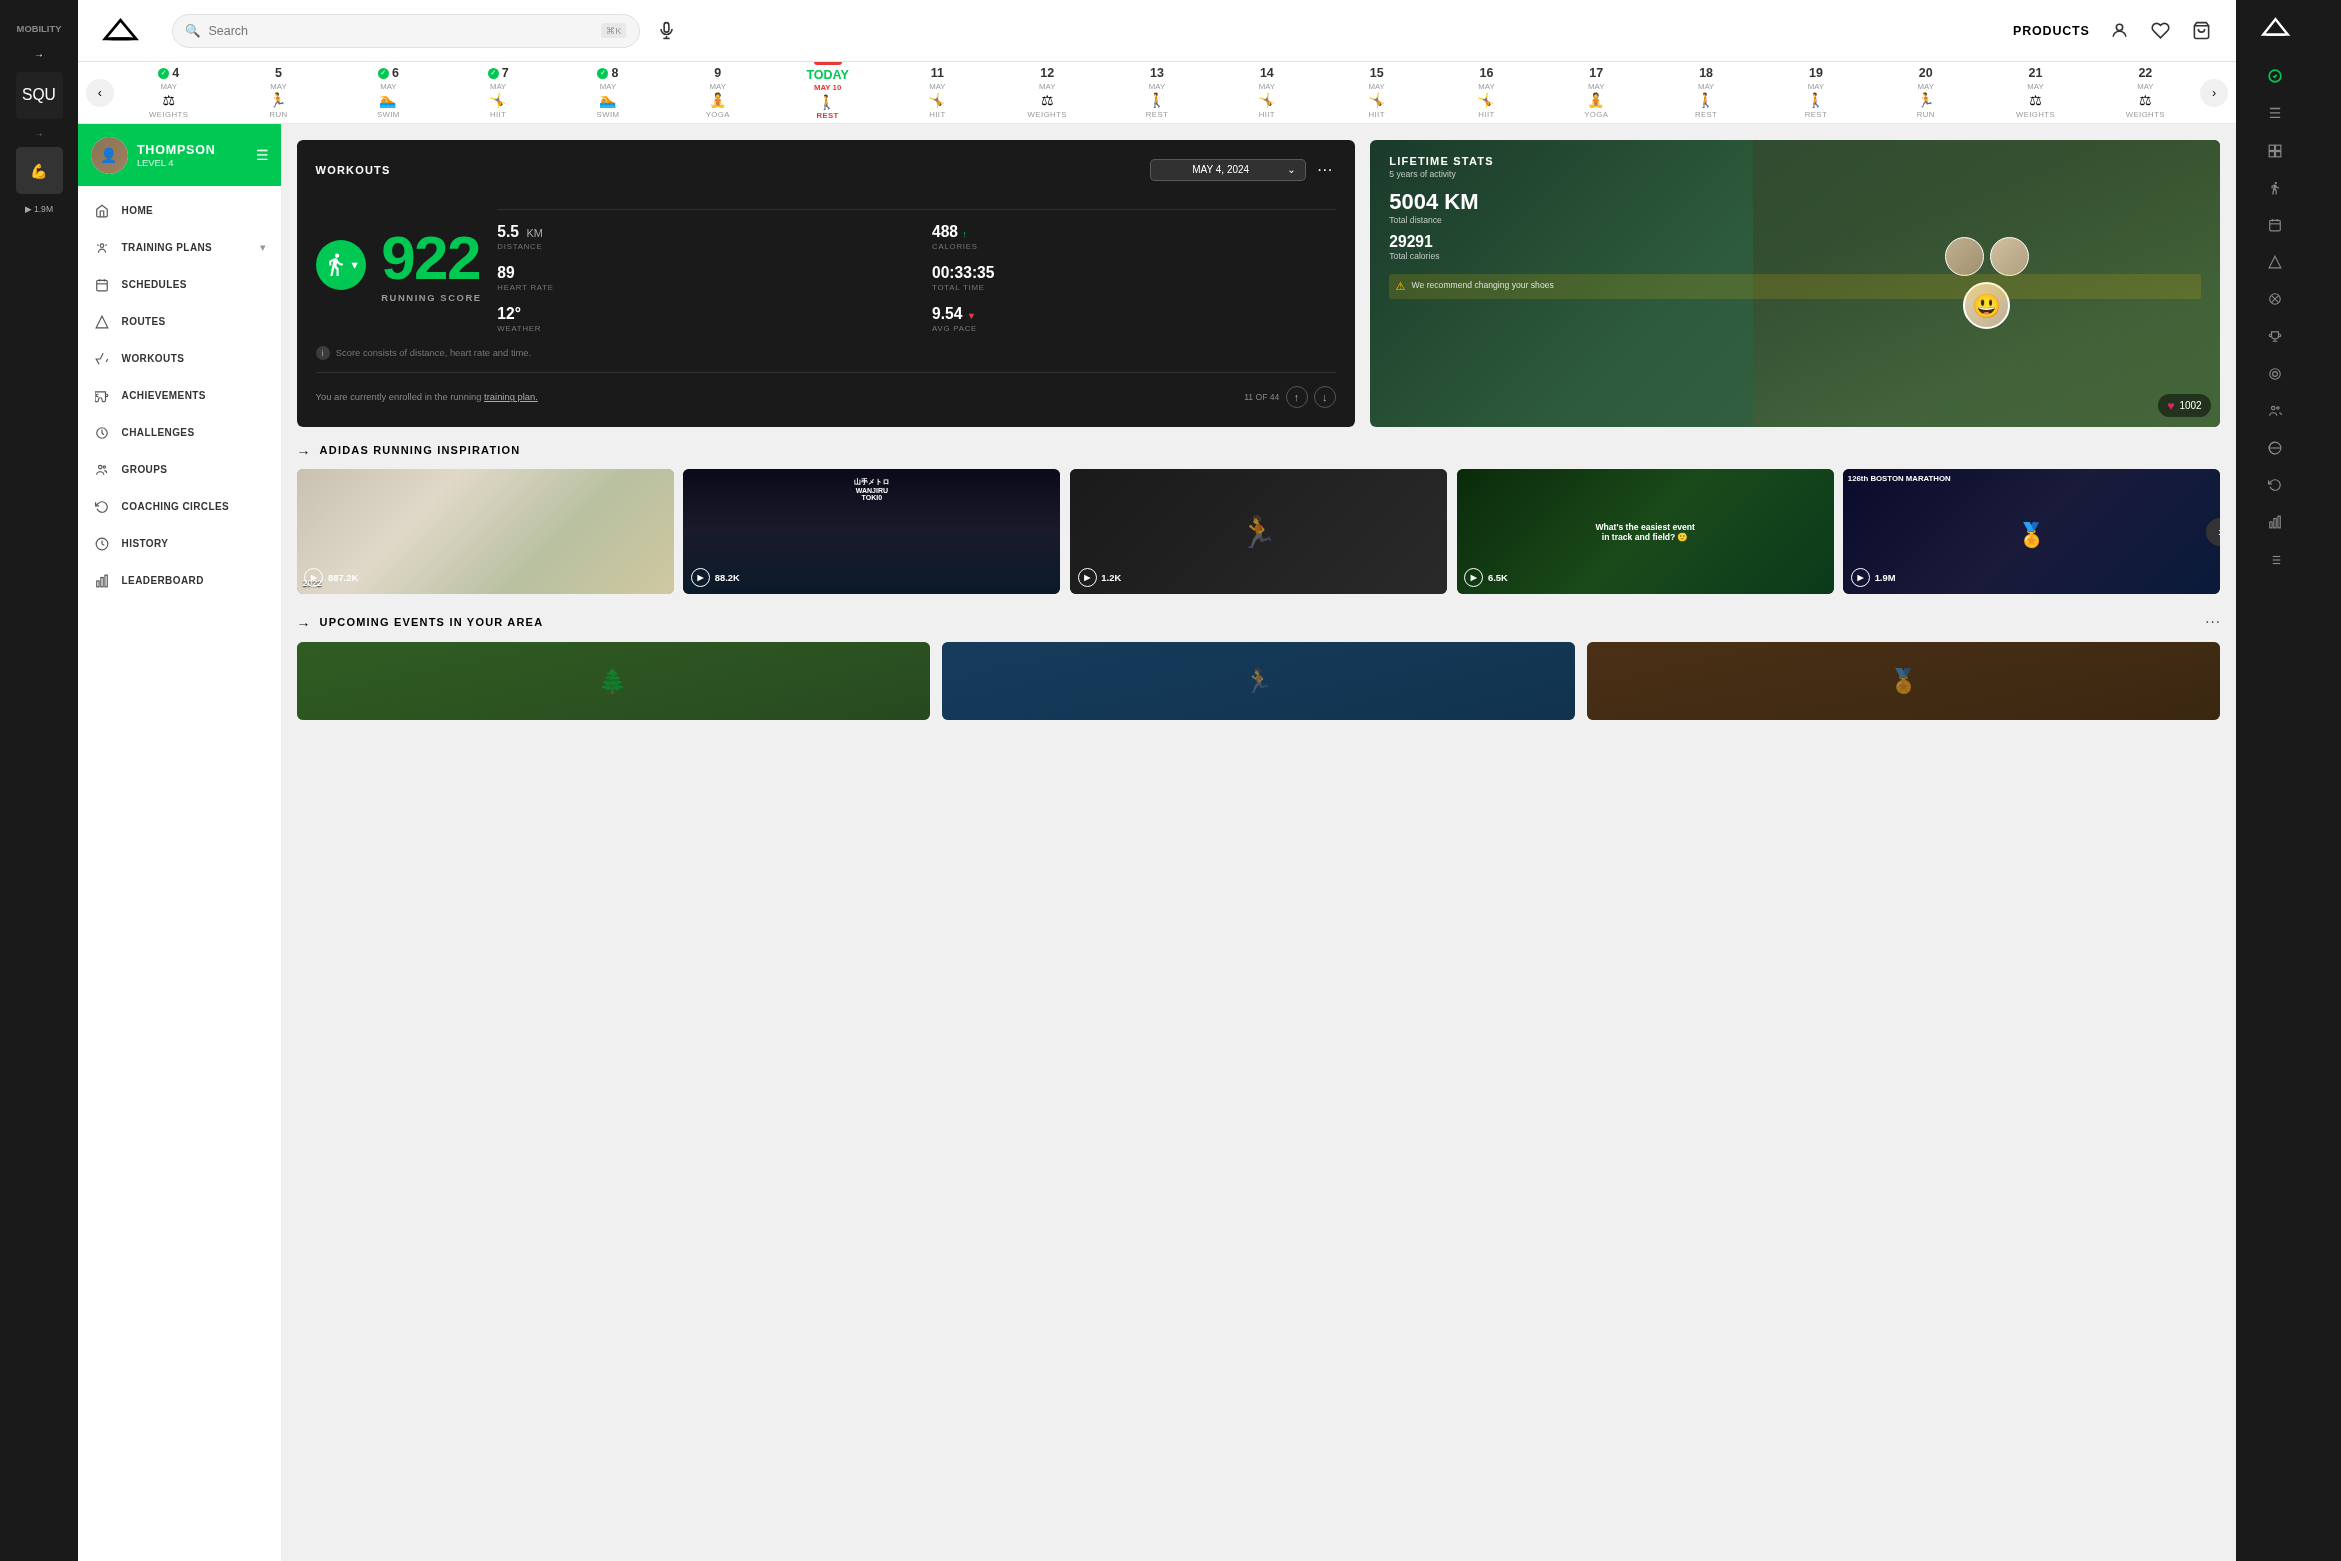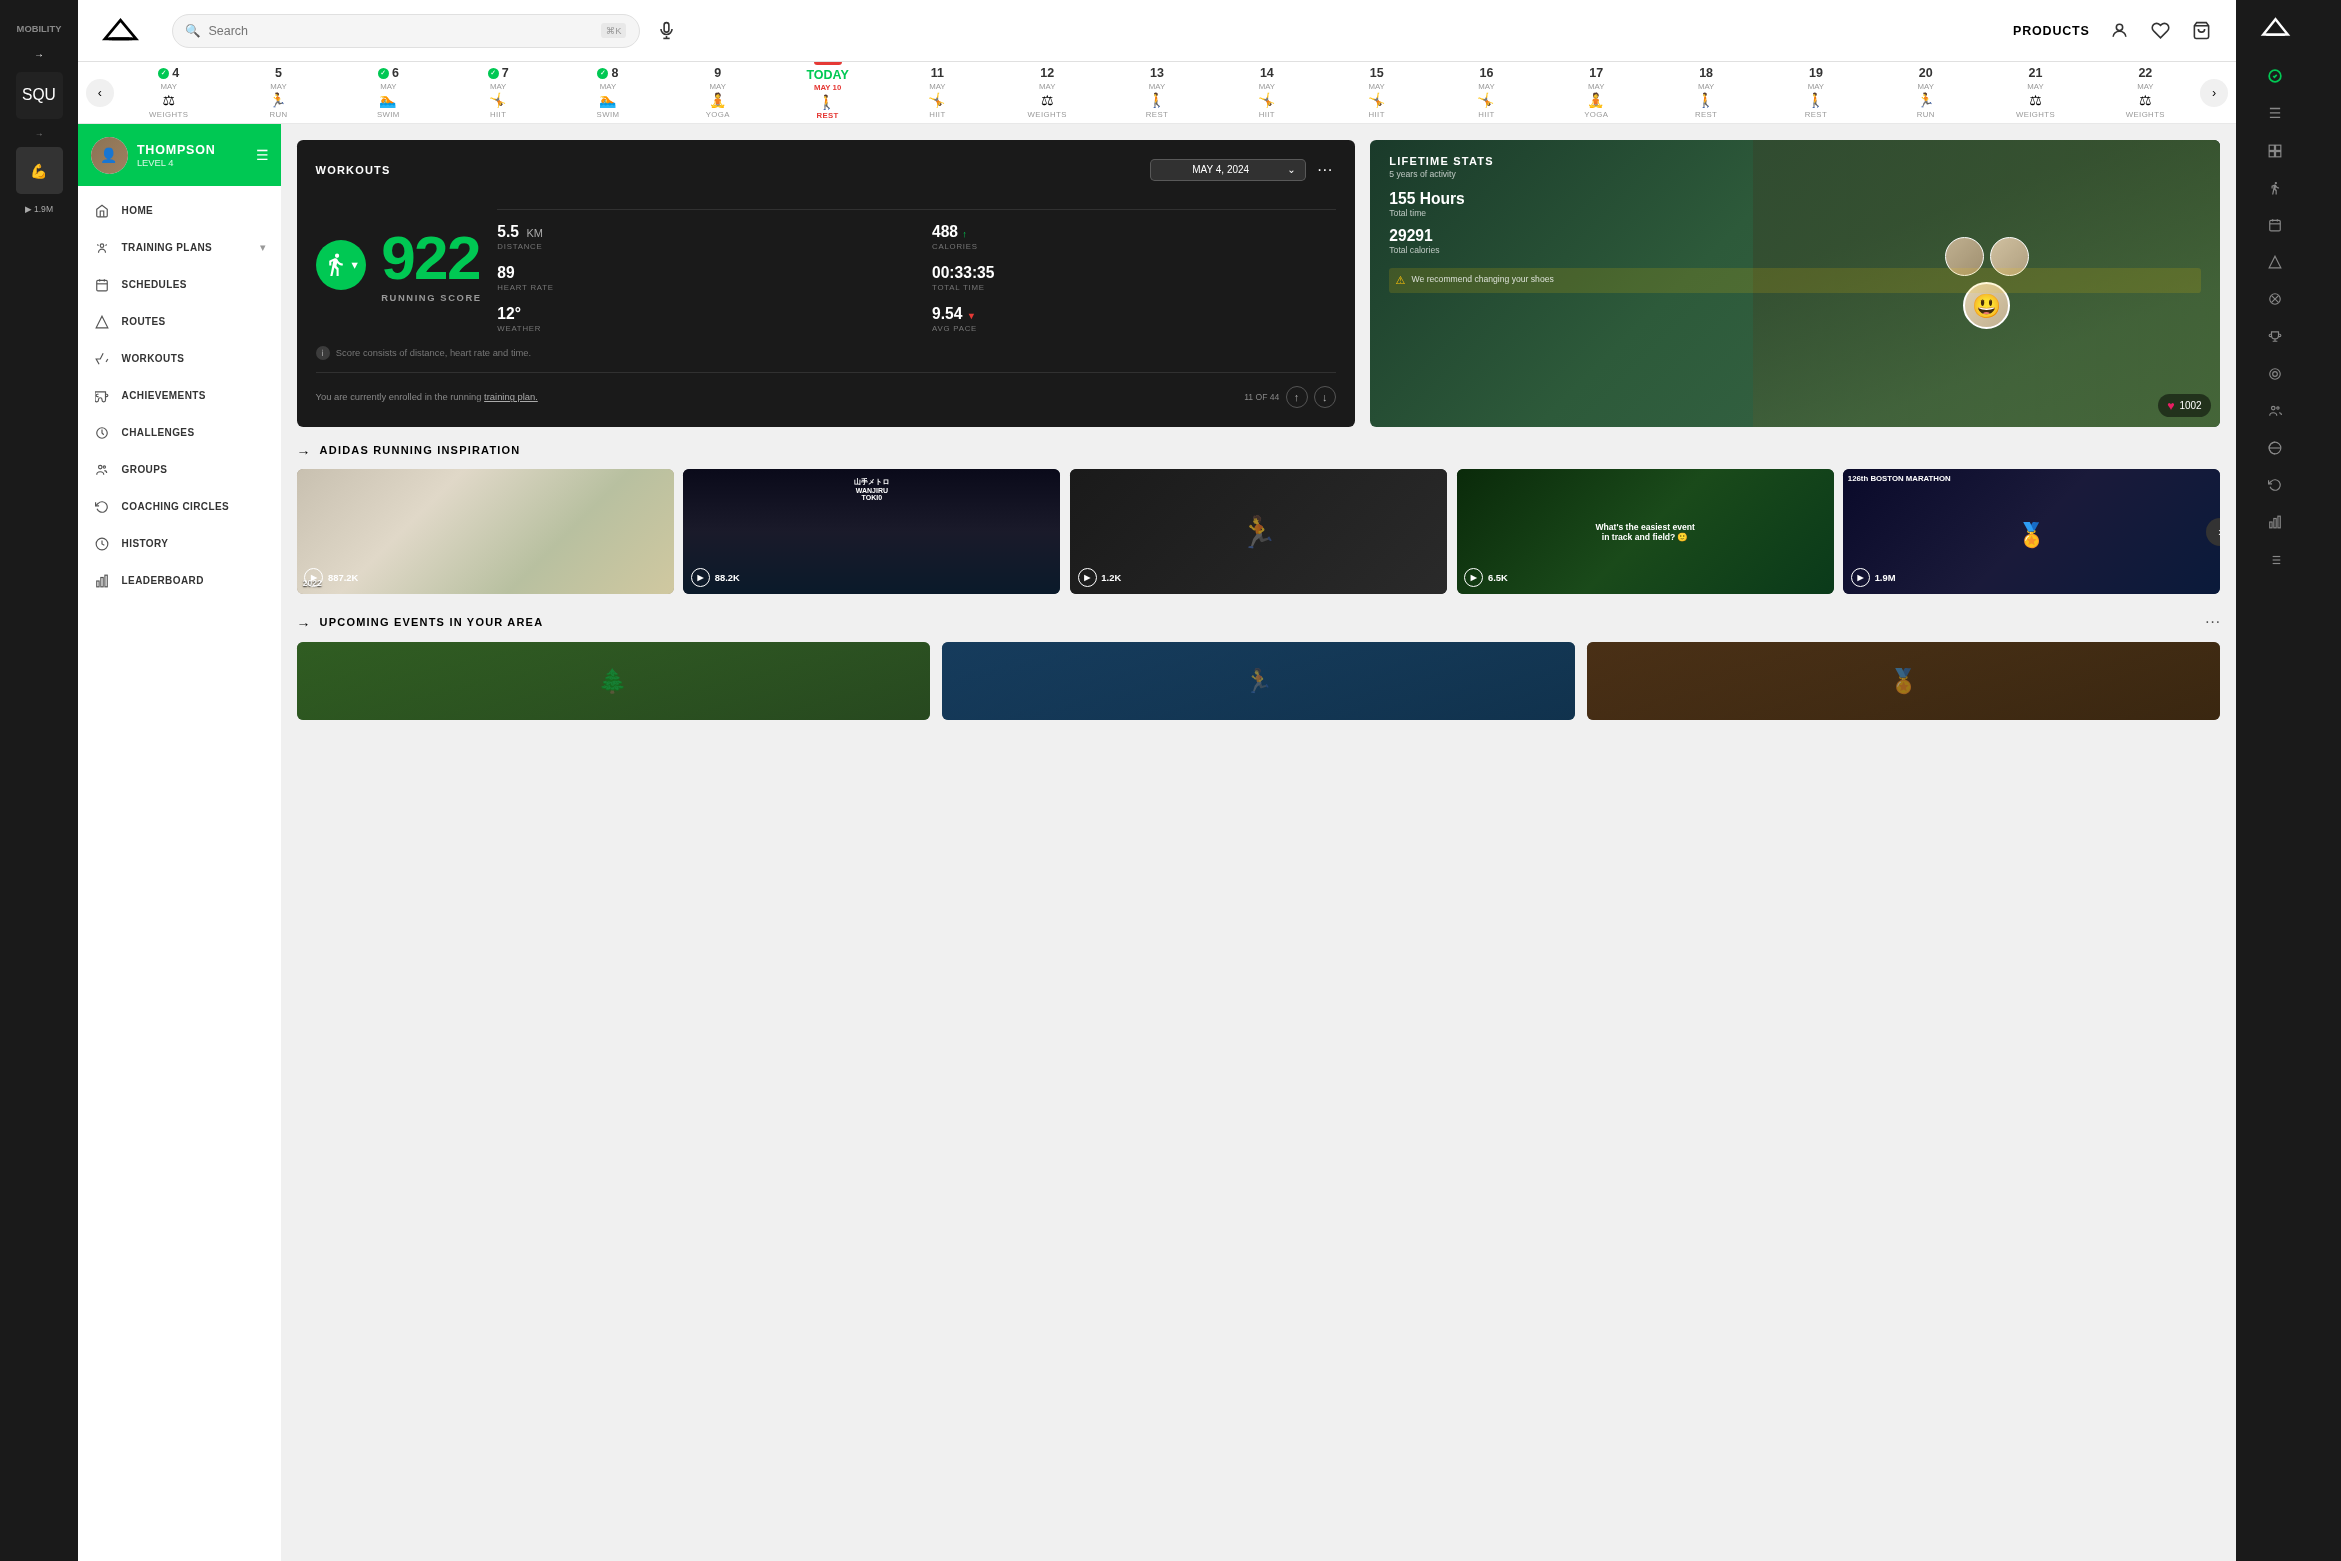--- a/index.html
+++ b/index.html
@@ -1232,25 +1232,25 @@
                     <div style="width:39px;height:39px;border-radius:50%;background:linear-gradient(135deg,#d0c0a0,#b0a080);border:1.6px solid white;"></div>
                   </div>
                   <div style="width:47px;height:47px;border-radius:50%;background:linear-gradient(135deg,#e0d0b0,#c0b090);border:2.3px solid white;display:flex;align-items:center;justify-content:center;font-size:23.4px;">😃</div>
                 </div>
               </div>
             </div>
             <div class="lifetime-content">
               <div class="lifetime-title">LIFETIME STATS</div>
               <div class="lifetime-subtitle">5 years of activity</div>
 
-
               <div class="lifetime-stat">
-                <div class="lifetime-stat-value" style="font-size:15.6px;">155 Hours</div>
-                <div class="lifetime-stat-label">Total time</div>
+                <div class="lifetime-stat-value">5004 KM</div>
+                <div class="lifetime-stat-label">Total distance</div>
               </div>
+
 
               <div class="lifetime-stat">
                 <div class="lifetime-stat-value" style="font-size:15.6px;">29291</div>
                 <div class="lifetime-stat-label">Total calories</div>
               </div>
 
               <div class="lifetime-warning">
                 <span class="warning-icon">⚠</span>
                 <span class="warning-text">We recommend changing your shoes</span>
               </div>

